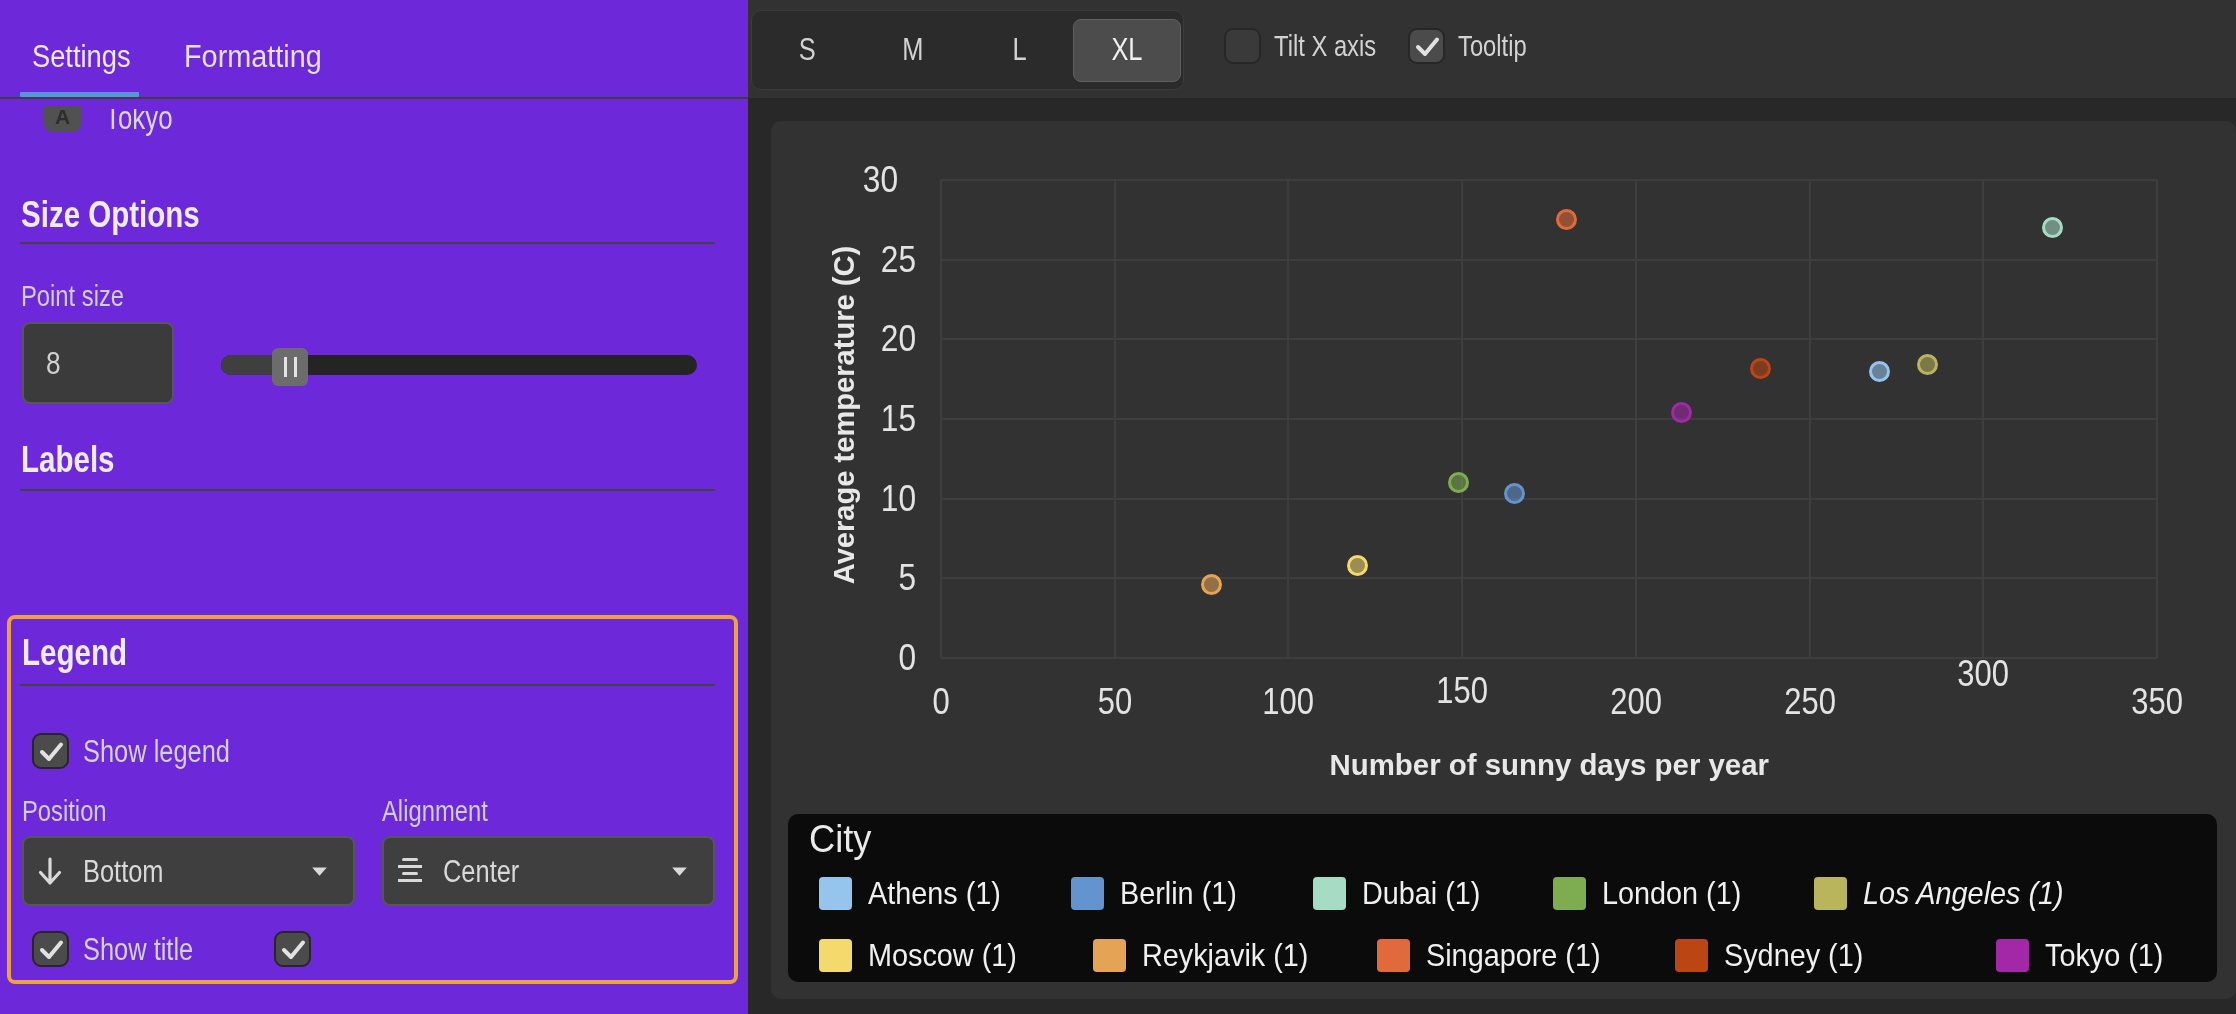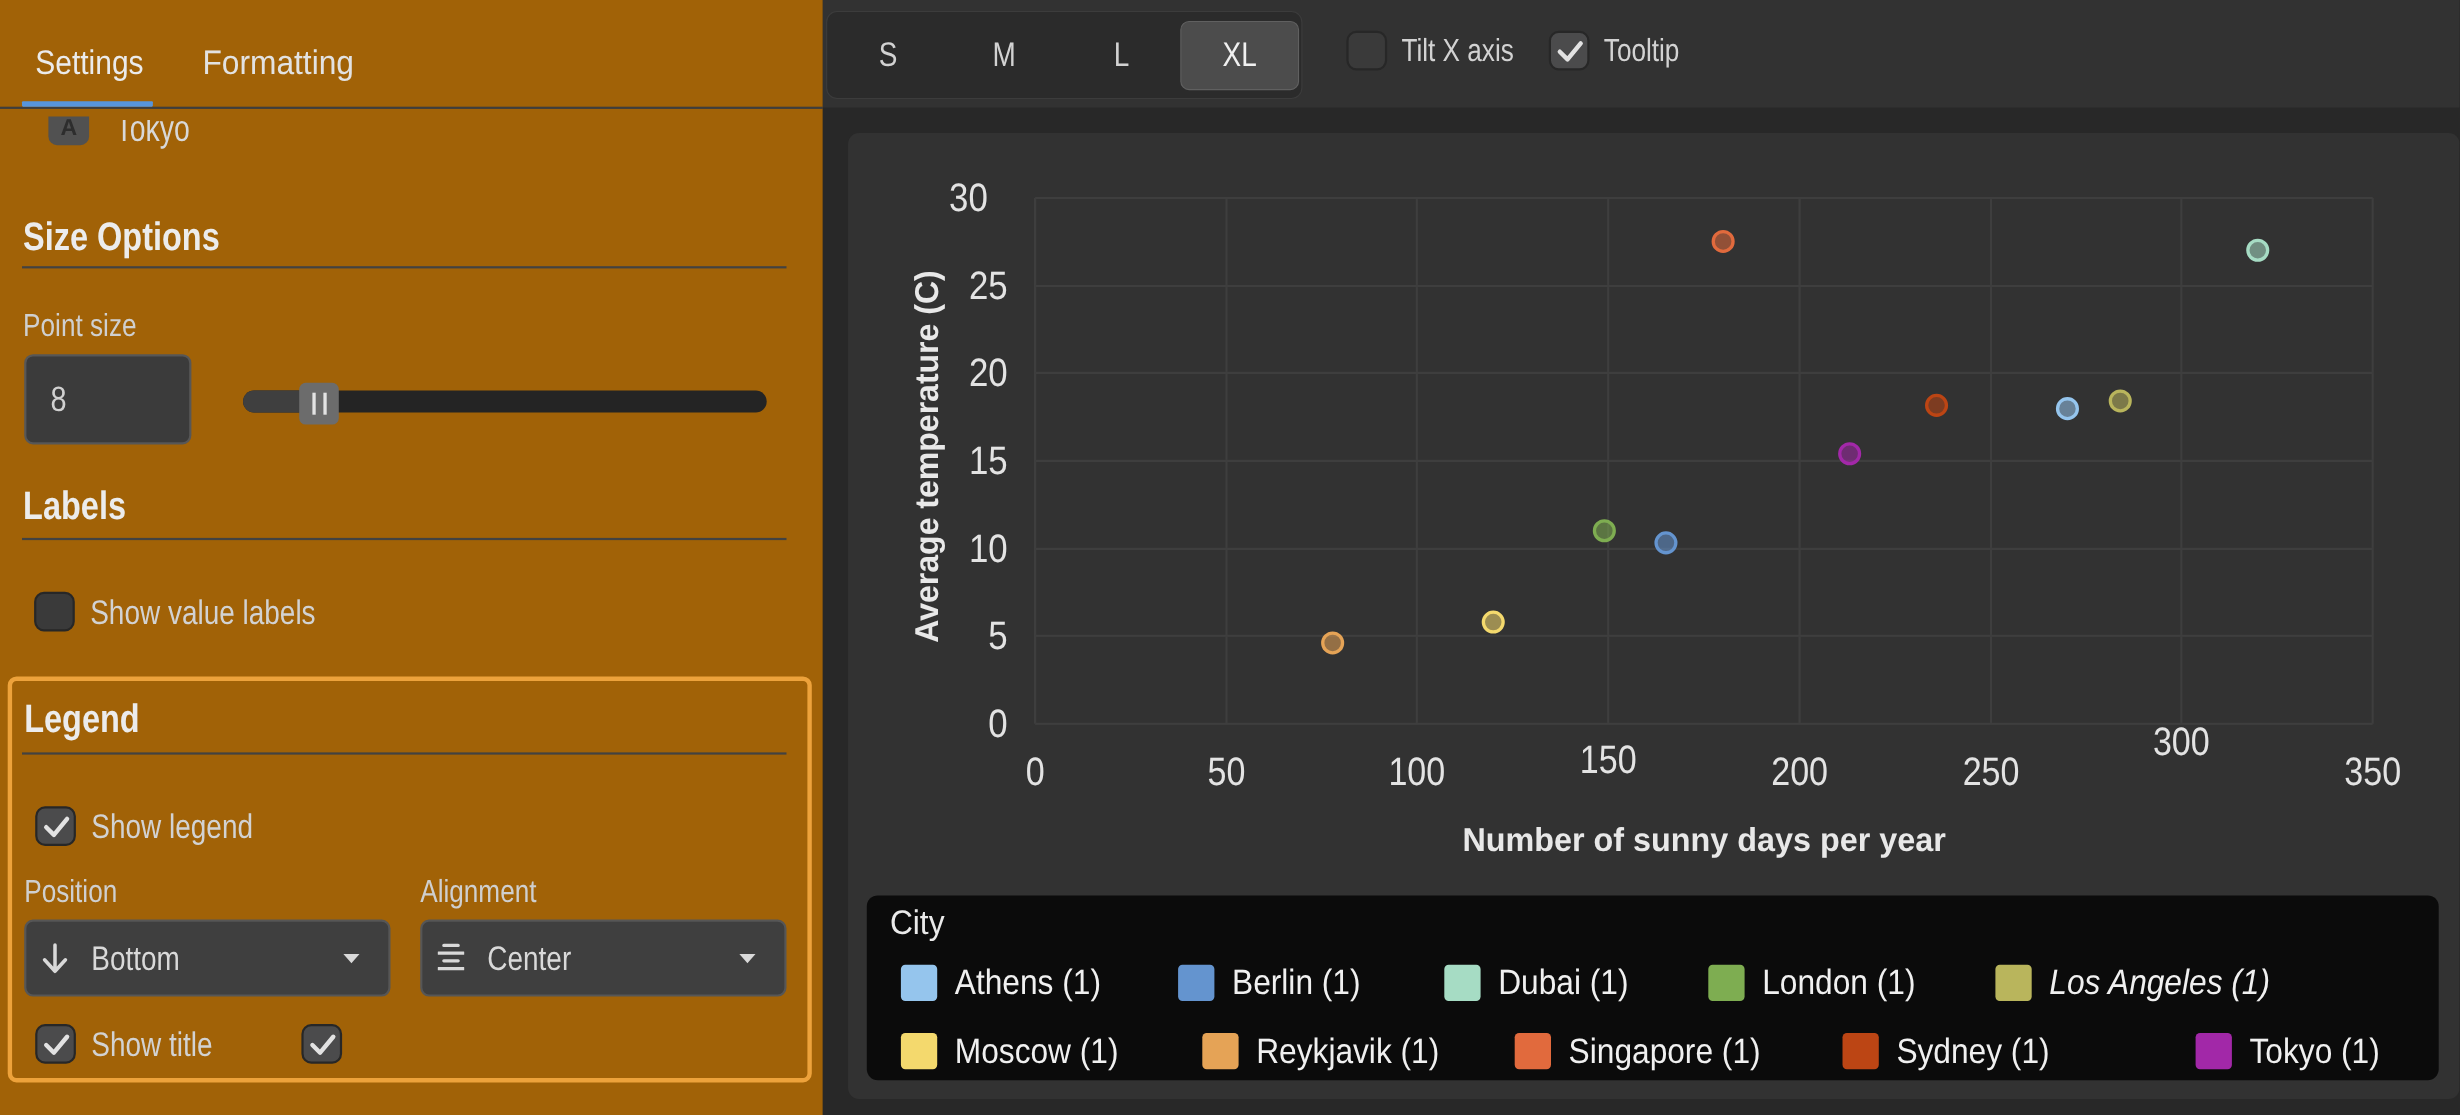--- a/index.html
+++ b/index.html
@@ -6,21 +6,21 @@
   html,body { width:2236px; height:1014px; background:#282828; overflow:hidden;
     font-family:"Liberation Sans", sans-serif; }
   .stage { position:relative; width:2236px; height:1014px; }
 
   
   .sxl { display:inline-block; white-space:nowrap; transform:scaleX(0.82); transform-origin:left center; }
   .sxc { display:inline-block; white-space:nowrap; transform:scaleX(0.82); transform-origin:center center; }
   .sxr { display:inline-block; white-space:nowrap; transform:scaleX(0.82); transform-origin:right center; }
 
   
-  .sidebar { position:absolute; left:0; top:0; width:748px; height:1014px; background:#a16207; }
+  .sidebar { position:absolute; left:0; top:0; width:748px; height:1014px; background:#6d28d9; }
   .tabs-border { position:absolute; left:0; top:97px; width:748px; height:2px; background:#3e3e3e; }
   .tab-label { position:absolute; font-size:31px; color:#ebebeb; line-height:31px; }
   .tab-underline { position:absolute; left:20px; top:92px; width:119px; height:5px; background:#5795dc; border-radius:1px; }
 
   .series-peek { position:absolute; left:0; top:106px; width:748px; height:40px; overflow:hidden; }
   .series-icon { position:absolute; left:44px; top:-10px; width:37px; height:36px;
     background:#515151; border-radius:8px; color:#2d2d2d; font-size:21px; font-weight:bold;
     display:flex; align-items:flex-end; justify-content:center; padding-bottom:3px; }
   .series-label-clip { position:absolute; left:105px; top:3px; width:160px; height:37px; overflow:hidden; }
   .series-label { position:absolute; left:0; top:-9px; font-size:34px; line-height:34px;
@@ -76,21 +76,21 @@
   .pt { position:absolute; border-radius:50%; }
 
   .ytick { position:absolute; width:110px; text-align:right; font-size:36px; line-height:36px; color:#e3e3e3; }
   .xtick { position:absolute; width:140px; text-align:center; font-size:36px; line-height:36px; color:#e3e3e3; }
   .ytitle { position:absolute; left:72px; top:294px; width:0; height:0; display:flex; align-items:center; justify-content:center; }
   .ytitle span { transform:rotate(-90deg) scaleX(0.97); white-space:nowrap; font-size:30px; font-weight:bold; color:#e8e8e8; }
   .xtitle { position:absolute; left:170px; top:629px; width:1216px; text-align:center;
     font-size:30px; font-weight:bold; color:#e8e8e8; line-height:30px; }
 
   .chart-legend { position:absolute; left:17px; top:693px; width:1429px; height:168px; background:#0b0b0b; border-radius:10px; }
-  .cl-title { position:absolute; left:21px; top:9px; font-size:31px; color:#eaeaea; line-height:31px; }
+  .cl-title { position:absolute; left:21px; top:9px; font-size:39px; color:#eaeaea; line-height:31px; }
   .cl-row { position:absolute; left:0; top:0; width:100%; height:34px; }
   .cl-item { position:absolute; display:flex; align-items:center; height:34px; }
   .cl-swatch { width:33px; height:33px; border-radius:4px; margin-right:16px; flex:none; }
   .cl-label { font-size:32px; color:#f0f0f0; white-space:nowrap; line-height:32px; display:inline-block; transform:scaleX(0.90); transform-origin:left center; }
 </style>
 </head>
 <body>
 
 <div class="stage">
   <aside class="sidebar">
@@ -117,24 +117,20 @@
     <div class="slider">
       <span class="fill"></span>
       <span class="handle">
           <i></i>
           <i></i>
         </span>
     </div>
 
     <h3 class="section-h" style="top:442px"><span class="sxl">Labels</span></h3>
     <div class="hr" style="top:489px"></div>
-    <div class="cbrow" style="left:31px; top:538px;">
-      <span class="cb"></span>
-      <span class="lbl"><span class="sxl">Show value labels</span></span>
-    </div>
 
     <div class="legend-box"></div>
     <h3 class="section-h" style="left:22px; top:635px"><span class="sxl">Legend</span></h3>
     <div class="hr" style="top:684px"></div>
     <div class="cbrow" style="left:32px; top:733px;">
       <span class="cb checked">
           <svg viewBox="0 0 30 30">
             <path d="M6 16 L13 23 L25 8.5" fill="none" stroke="#e2e2e2" stroke-width="4" stroke-linecap="round" stroke-linejoin="round"></path>
           </svg>
         </span>

